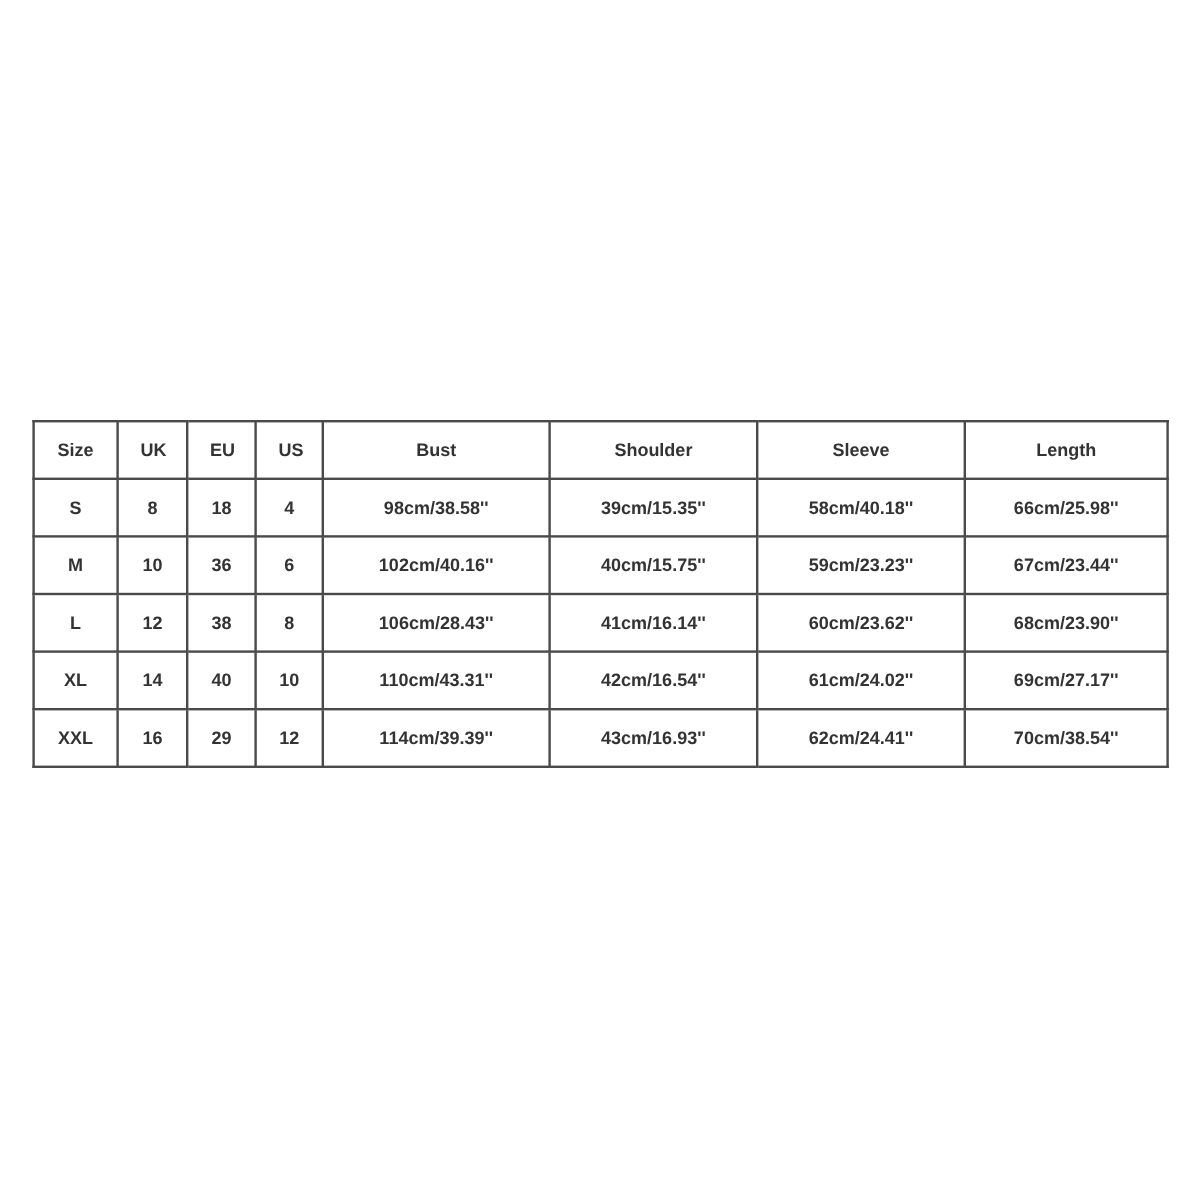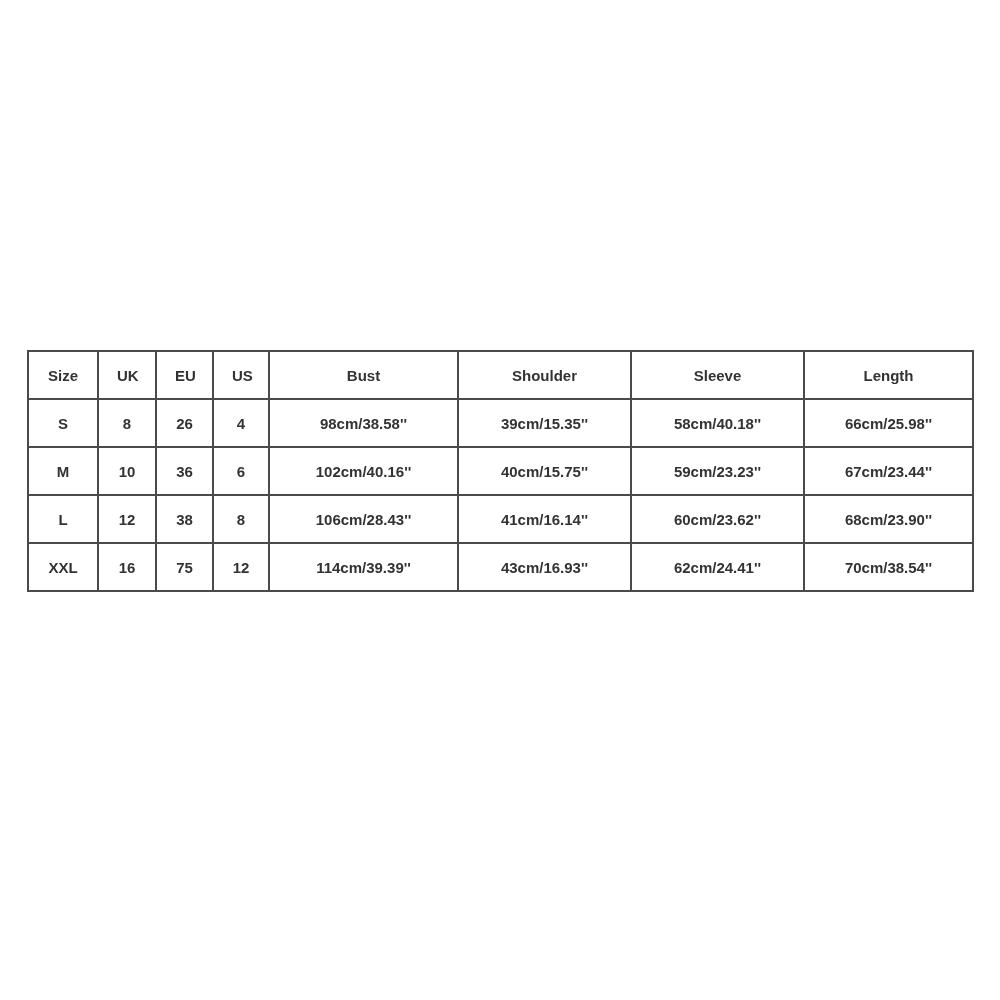--- a/index.html
+++ b/index.html
@@ -63,21 +63,21 @@
           <th>Bust</th>
           <th>Shoulder</th>
           <th>Sleeve</th>
           <th>Length</th>
         </tr>
     </thead>
     <tbody>
         <tr>
           <td>S</td>
           <td>8</td>
-          <td>26</td>
+          <td>18</td>
           <td>4</td>
           <td>98cm/38.58''</td>
           <td>39cm/15.35''</td>
           <td>58cm/40.18''</td>
           <td>66cm/25.98''</td>
         </tr>
         <tr>
           <td>M</td>
           <td>10</td>
           <td>36</td>
@@ -91,23 +91,33 @@
           <td>L</td>
           <td>12</td>
           <td>38</td>
           <td>8</td>
           <td>106cm/28.43''</td>
           <td>41cm/16.14''</td>
           <td>60cm/23.62''</td>
           <td>68cm/23.90''</td>
         </tr>
         <tr>
+          <td>XL</td>
+          <td>14</td>
+          <td>40</td>
+          <td>10</td>
+          <td>110cm/43.31''</td>
+          <td>42cm/16.54''</td>
+          <td>61cm/24.02''</td>
+          <td>69cm/27.17''</td>
+        </tr>
+        <tr>
           <td>XXL</td>
           <td>16</td>
-          <td>75</td>
+          <td>29</td>
           <td>12</td>
           <td>114cm/39.39''</td>
           <td>43cm/16.93''</td>
           <td>62cm/24.41''</td>
           <td>70cm/38.54''</td>
         </tr>
       </tbody>
   </table>
 </div>
 

